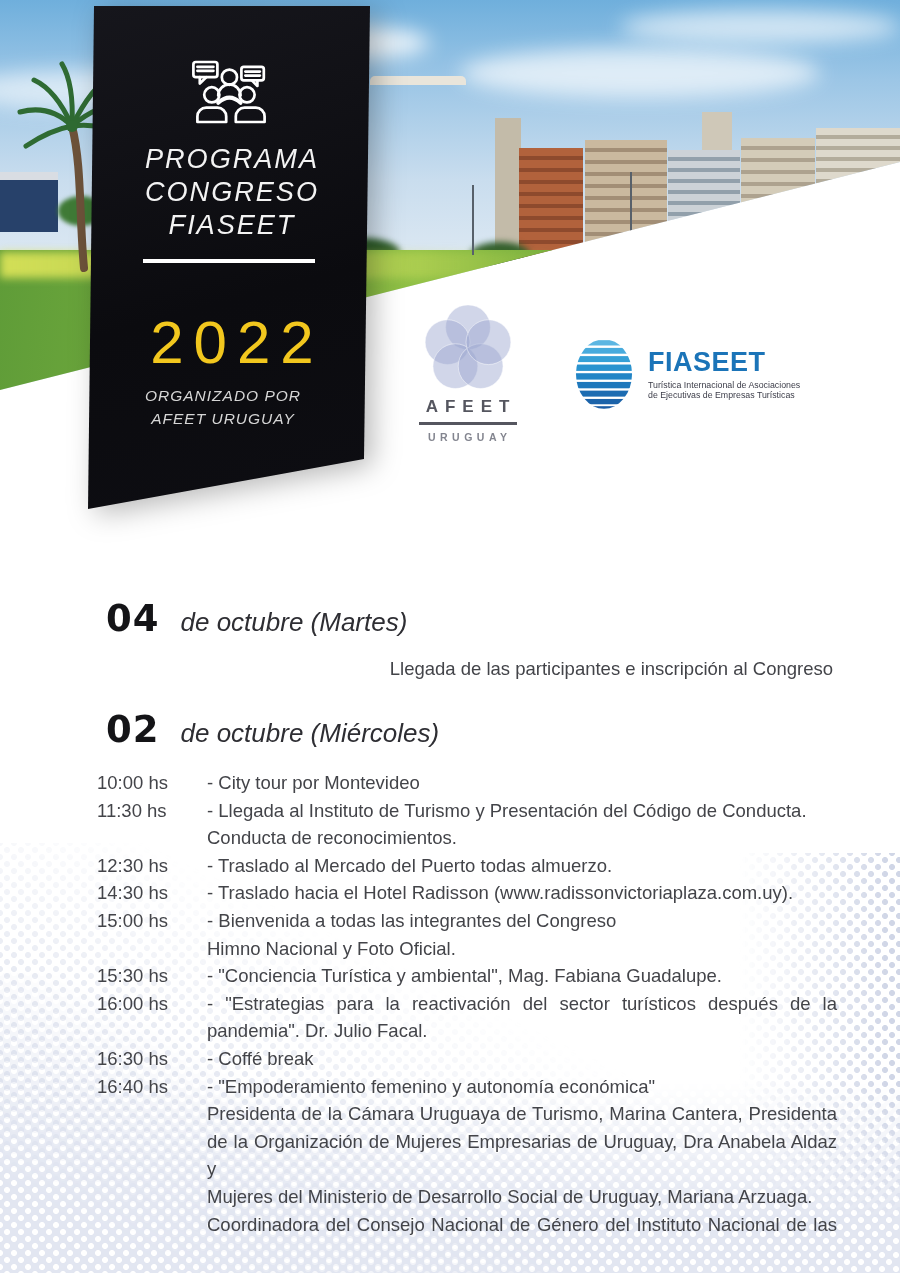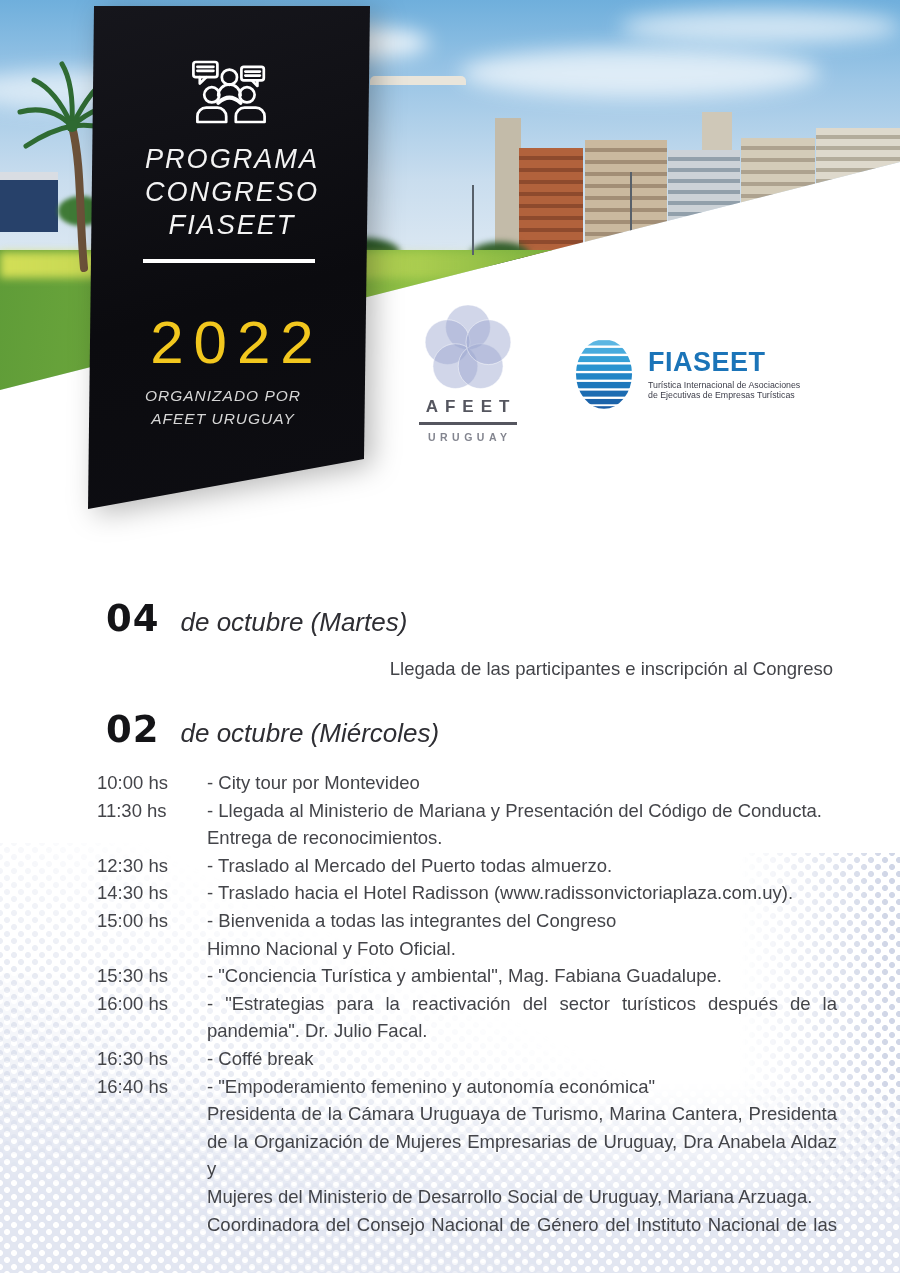--- a/index.html
+++ b/index.html
@@ -265,22 +265,22 @@
     <div class="item">
       <div class="item-time">10:00 hs</div>
       <div class="item-lines">
               <div class="line">- City tour por Montevideo</div>
             </div>
     </div>
 
     <div class="item">
       <div class="item-time">11:30 hs</div>
       <div class="item-lines">
-              <div class="line">- Llegada al Ministerio de Mariana y Presentación del Código de Conducta.</div>
-              <div class="line">Entrega de reconocimientos.</div>
+              <div class="line">- Llegada al Instituto de Turismo y Presentación del Código de Conducta.</div>
+              <div class="line">Conducta de reconocimientos.</div>
             </div>
     </div>
 
     <div class="item">
       <div class="item-time">12:30 hs</div>
       <div class="item-lines">
               <div class="line">- Traslado al Mercado del Puerto todas almuerzo.</div>
             </div>
     </div>
 

